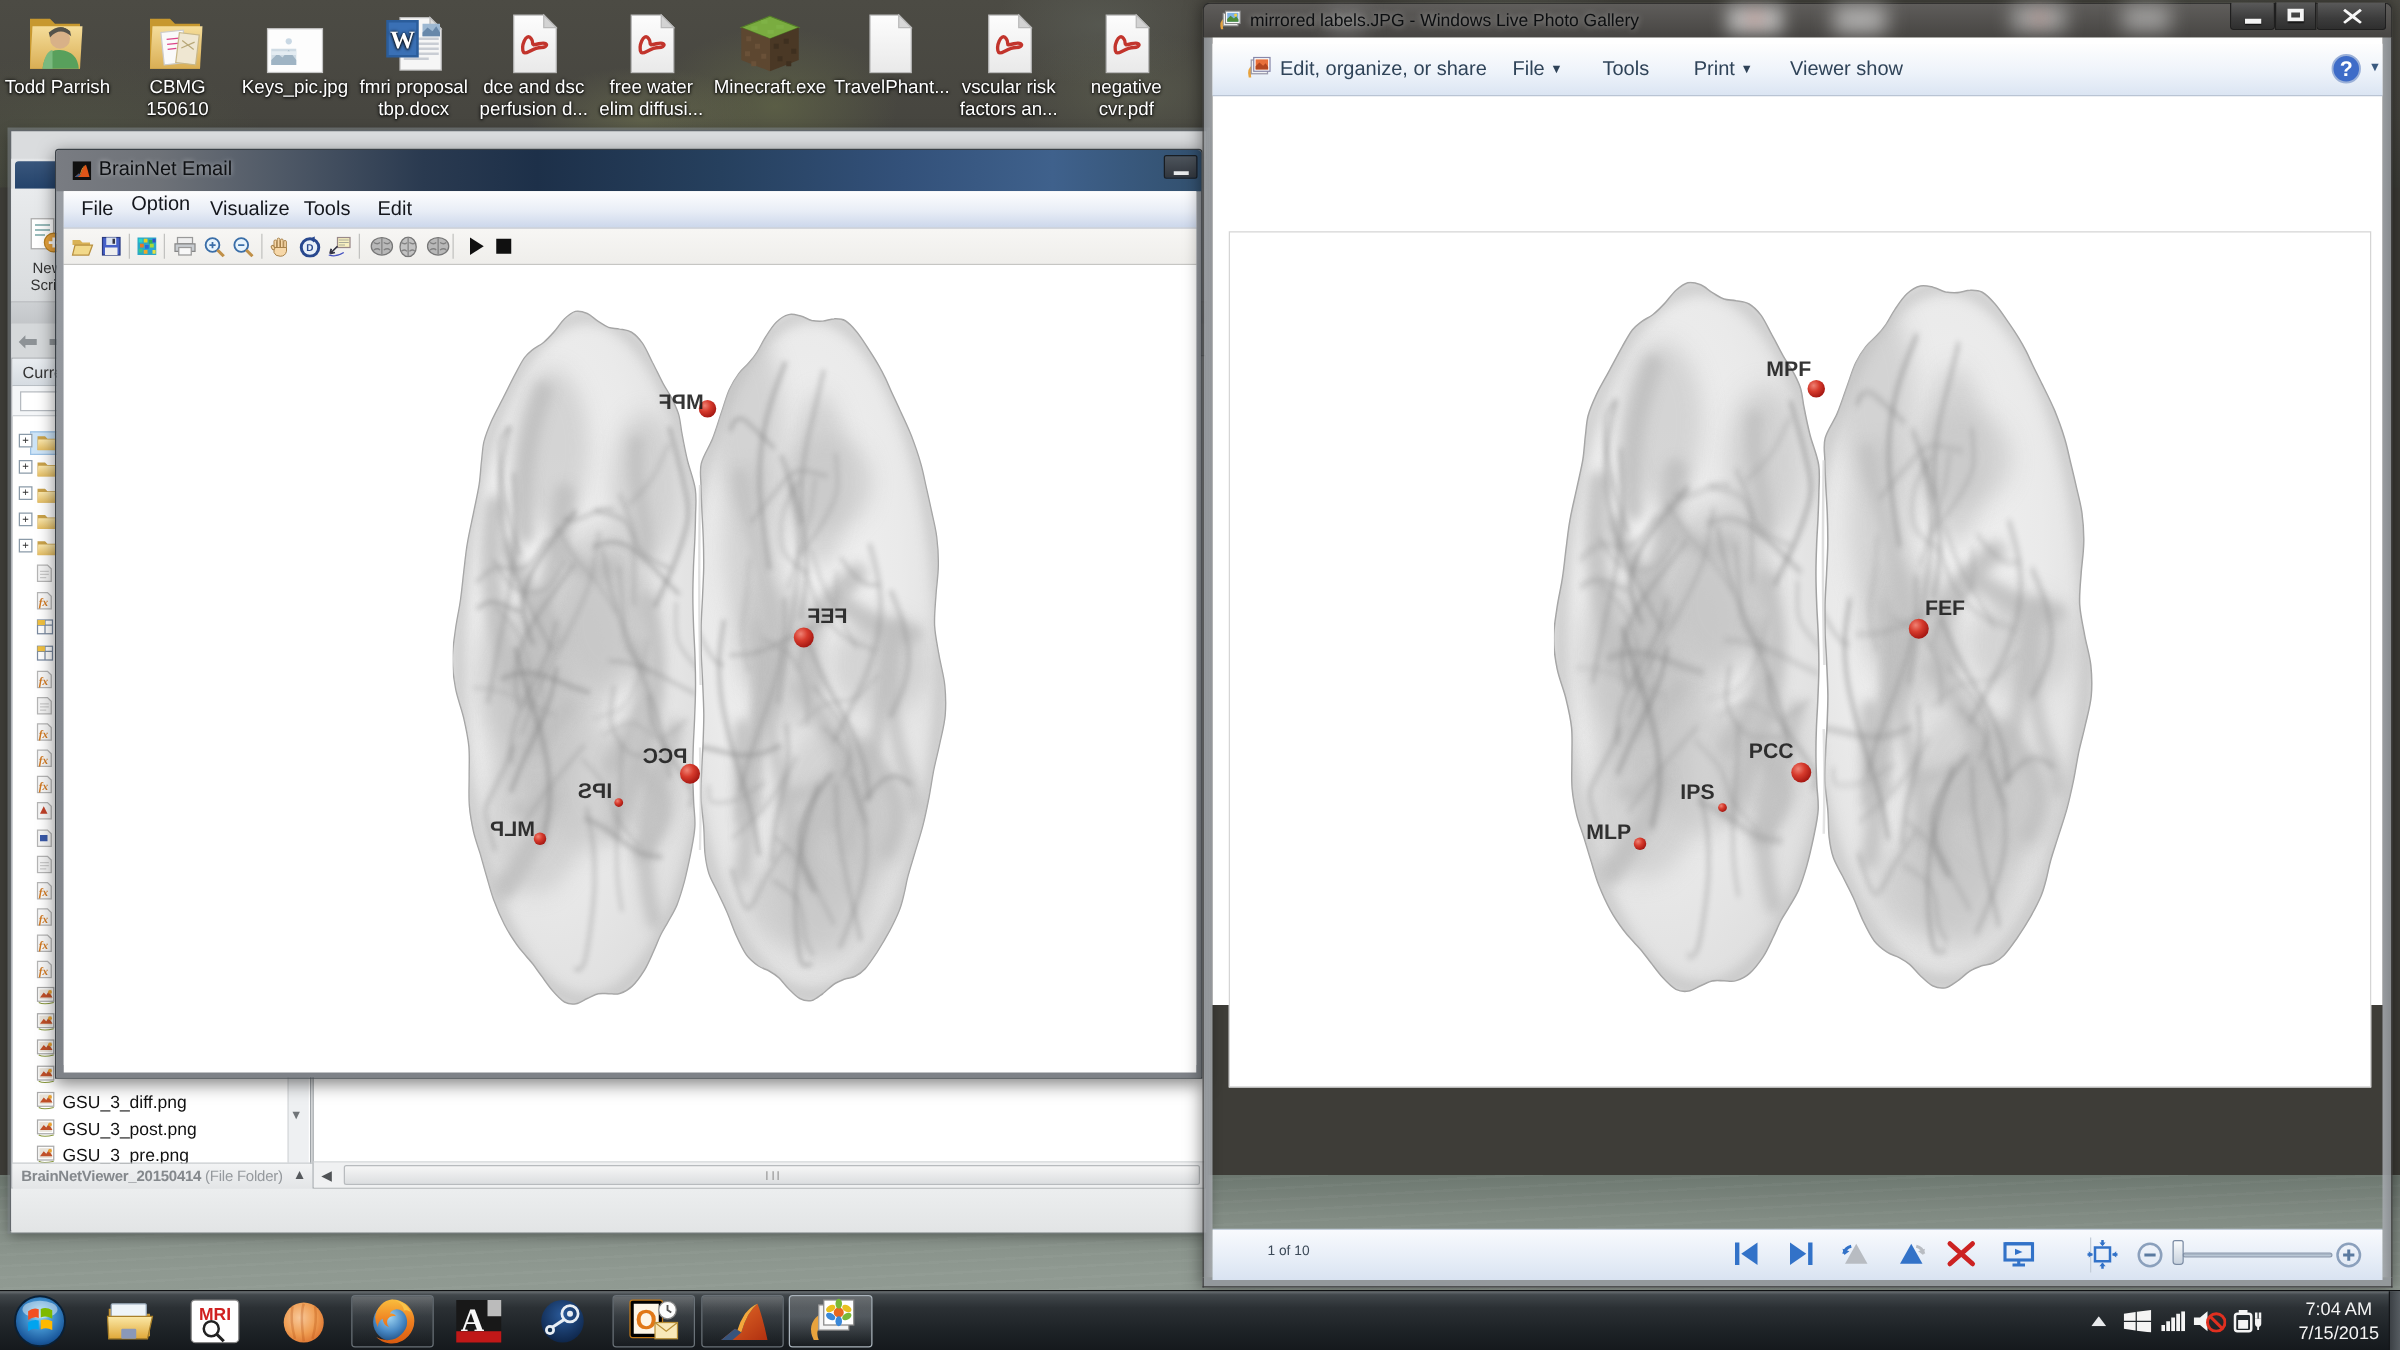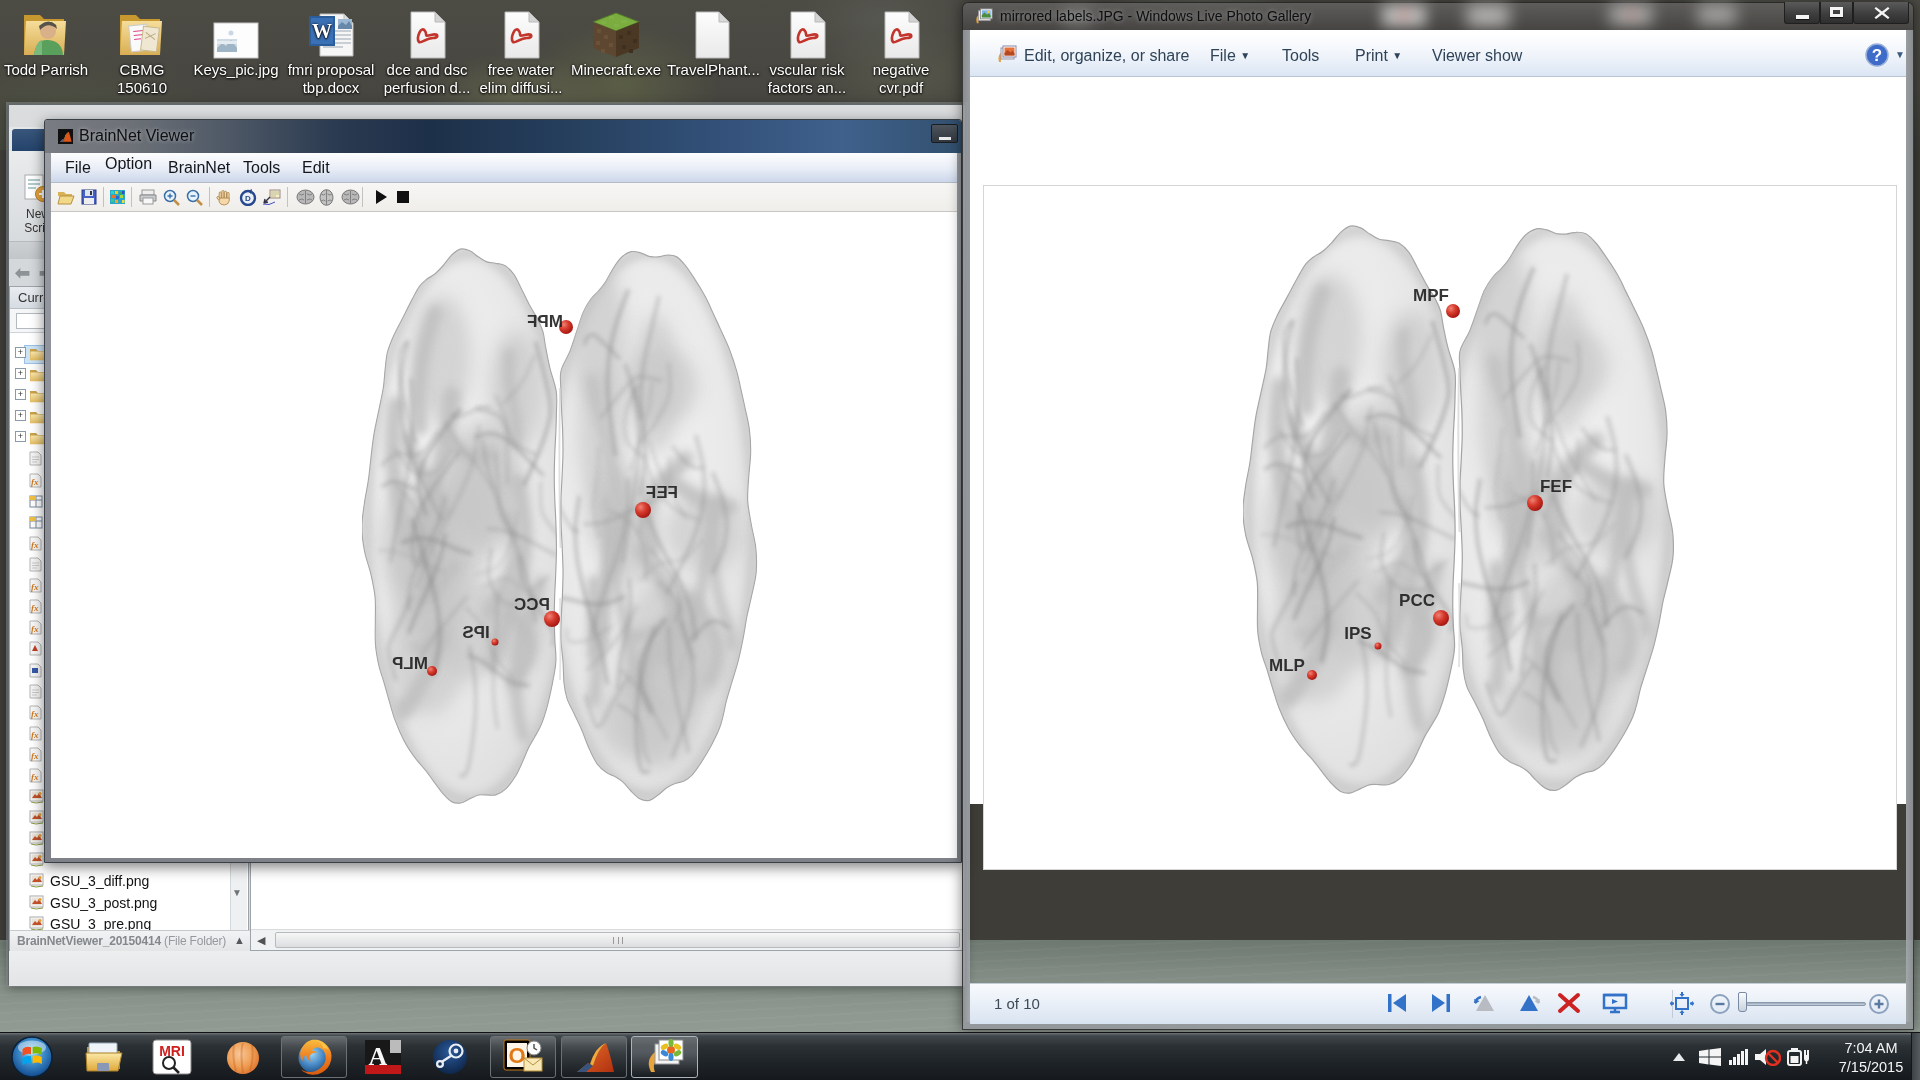--- a/index.html
+++ b/index.html
@@ -593,31 +593,31 @@
 
 <div id="brainnet" style="position:absolute;left:44px;top:119px;width:918px;height:744px;background:linear-gradient(180deg,#9a9ea4 0%,#8a8e94 50%,#7e8288 100%);border:1px solid #3a4046;box-shadow:0 4px 14px rgba(0,0,0,.5);border-radius:3px 3px 0 0">
  <div style="position:absolute;left:0;top:0;width:100%;height:33px;background:linear-gradient(90deg,#797c82 0%,#6e7278 9%,#4e5866 20%,#2a3a50 32%,#1d3049 42%,#26405e 58%,#33517a 74%,#3f618c 87%,#32506e 100%);border-radius:3px 3px 0 0"></div>
 
  <svg width="15" height="15" viewBox="0 0 16 16" style="position:absolute;left:13px;top:9px">
         <rect width="16" height="16" fill="#101010"></rect>
         <path d="M2 13.5 L5.5 10.5 L7 11.5 Q8.5 5 11.5 3 Q13 7 14.5 13.5 Z" fill="#e05518"></path>
         <path d="M7 11.5 Q8.5 5 11.5 3 Q9.5 4 8 6.5 Q7 9 6.5 11 Z" fill="#f2a73b"></path>
         <path d="M2 13.5 L5.5 10.5 L7 11.5 L4.5 13.5 Z" fill="#3a5a88"></path>
       </svg>
- <span style="position:absolute;left:34px;top:7px;font-size:16px;color:#0e1013;text-shadow:0 0 4px rgba(255,255,255,.55)">BrainNet Viewer</span>
+ <span style="position:absolute;left:34px;top:7px;font-size:16px;color:#0e1013;text-shadow:0 0 4px rgba(255,255,255,.55)">BrainNet Email</span>
  <div style="position:absolute;left:886px;top:4px;width:27px;height:19px;background:linear-gradient(180deg,#4d545c,#31363d);border:1px solid #191d22;border-radius:2px">
         <div style="position:absolute;left:7px;top:12px;width:12px;height:3px;background:#e8eaec"></div>
       </div>
 
  <div style="position:absolute;left:6px;top:33px;width:906px;height:705px;background:#fff">
 
   <div style="position:absolute;left:0;top:0;width:100%;height:30px;background:linear-gradient(180deg,#fdfdfe 0%,#e8edf6 55%,#ccd7eb 100%);border-bottom:1px solid #b6bcc6;font-size:16px;color:#14161c">
     <span style="position:absolute;left:14px;top:6px">File</span>
     <span style="position:absolute;left:54px;top:2px">Option</span>
-    <span style="position:absolute;left:117px;top:6px">BrainNet</span>
+    <span style="position:absolute;left:117px;top:6px">Visualize</span>
     <span style="position:absolute;left:192px;top:6px">Tools</span>
     <span style="position:absolute;left:251px;top:6px">Edit</span>
   </div>
 
   <div style="position:absolute;left:0;top:30px;width:100%;height:29px;background:linear-gradient(180deg,#f7f6f4,#efeeeb);border-bottom:1px solid #c6c6c3">
    <span style="position:absolute;left:6px;top:6px"><svg width="18" height="16" viewBox="0 0 18 16">
               <path d="M1 3 h6 l2 2 h6 v2 H1 Z" fill="#d9b257"></path>
               <path d="M3 7 h14 l-3 8 H1 Z" fill="#f2d98a" stroke="#b89040"></path>
             </svg></span>
 <span style="position:absolute;left:30px;top:6px"><svg width="16" height="16" viewBox="0 0 16 16">
@@ -809,21 +809,21 @@
             <circle cx="6" cy="6" r="3.5" fill="url(#nodeg)"></circle>
           </svg>
 <div style="position:absolute;left:344px;top:438px;width:60px;text-align:center;font-size:17px;font-weight:bold;color:rgba(25,25,25,.88)">IPS</div>
 <svg width="14" height="14" style="position:absolute;left:321px;top:482px">
             <circle cx="7" cy="7" r="5" fill="url(#nodeg)"></circle>
           </svg>
 <div style="position:absolute;left:273px;top:470px;width:60px;text-align:center;font-size:17px;font-weight:bold;color:rgba(25,25,25,.88)">MLP</div>
   </div>
 
   <div style="position:absolute;left:0;top:953px;width:100%;height:41px;background:linear-gradient(180deg,#f8fafd,#e9eff8 50%,#d9e3f1);border-top:1px solid #c3cdda">
-   <span style="position:absolute;left:24px;top:11px;font-size:15px;color:#3c4a58">1 of 10</span>
+   <span style="position:absolute;left:44px;top:11px;font-size:11px;color:#3c4a58">1 of 10</span>
    <span style="position:absolute;left:414px;top:7px;width:30px;height:26px"><svg width="26" height="24" viewBox="0 0 26 24">
               <rect x="4" y="3" width="3.5" height="18" fill="#3272c8"></rect>
               <path d="M22 3 v18 L9 12 Z" fill="#3272c8"></path>
             </svg></span>
 <span style="position:absolute;left:458px;top:7px;width:30px;height:26px"><svg width="26" height="24" viewBox="0 0 26 24">
               <rect x="18.5" y="3" width="3.5" height="18" fill="#3272c8"></rect>
               <path d="M4 3 v18 L17 12 Z" fill="#3272c8"></path>
             </svg></span>
 <span style="position:absolute;left:501px;top:7px;width:30px;height:26px"><svg width="28" height="24" viewBox="0 0 28 24">
               <path d="M5 20 L14 4 L23 20 Z" fill="#b8bcc2"></path>

